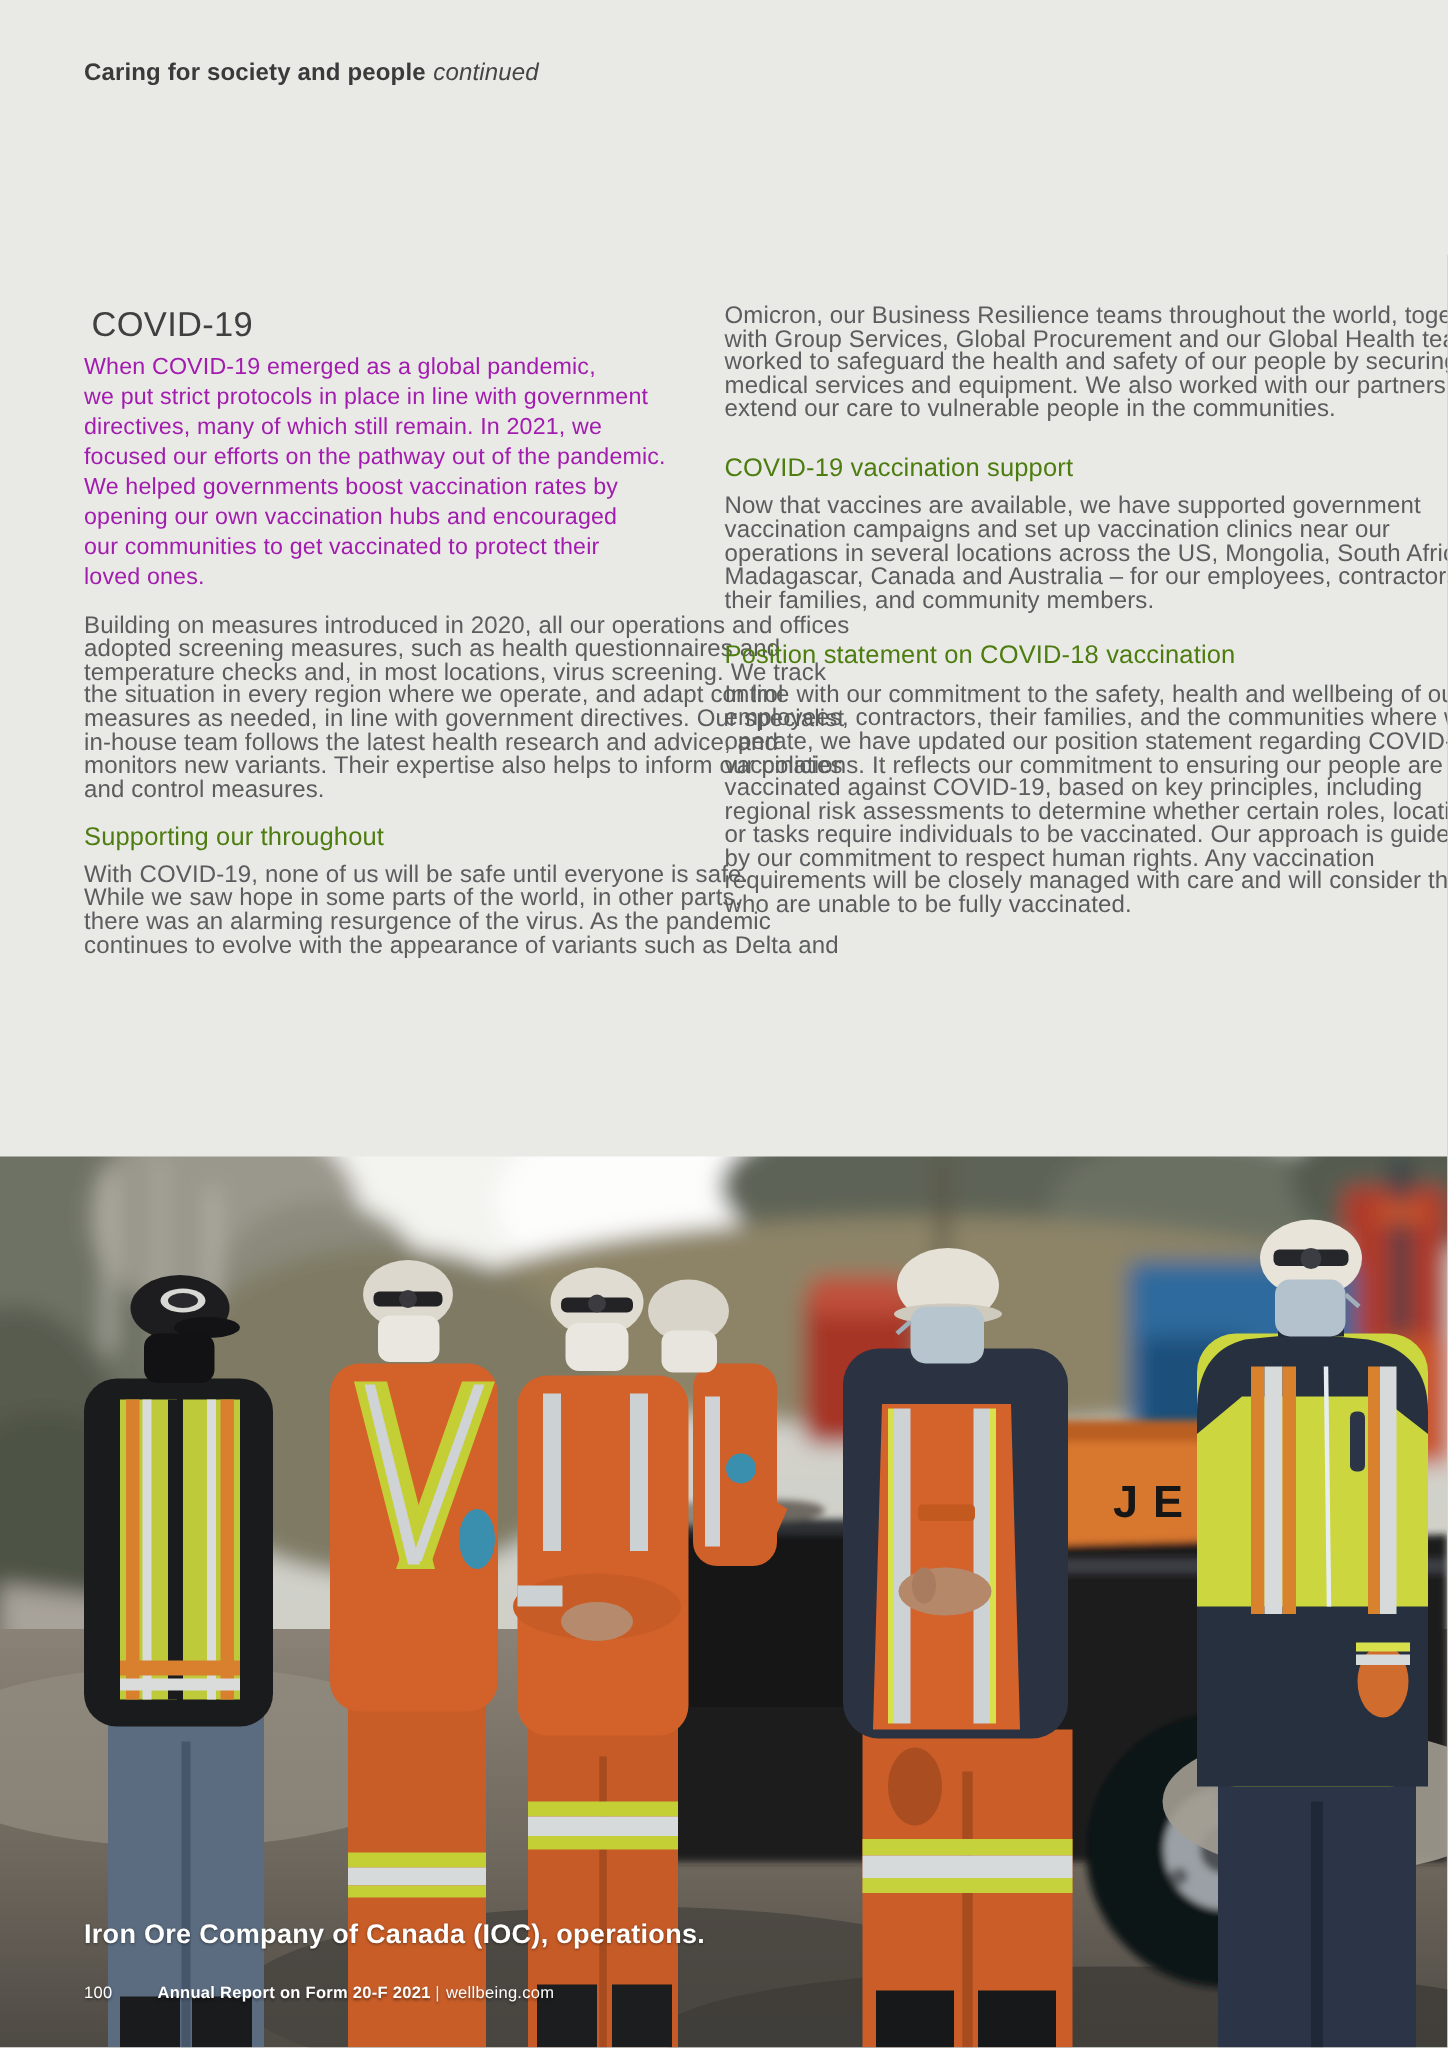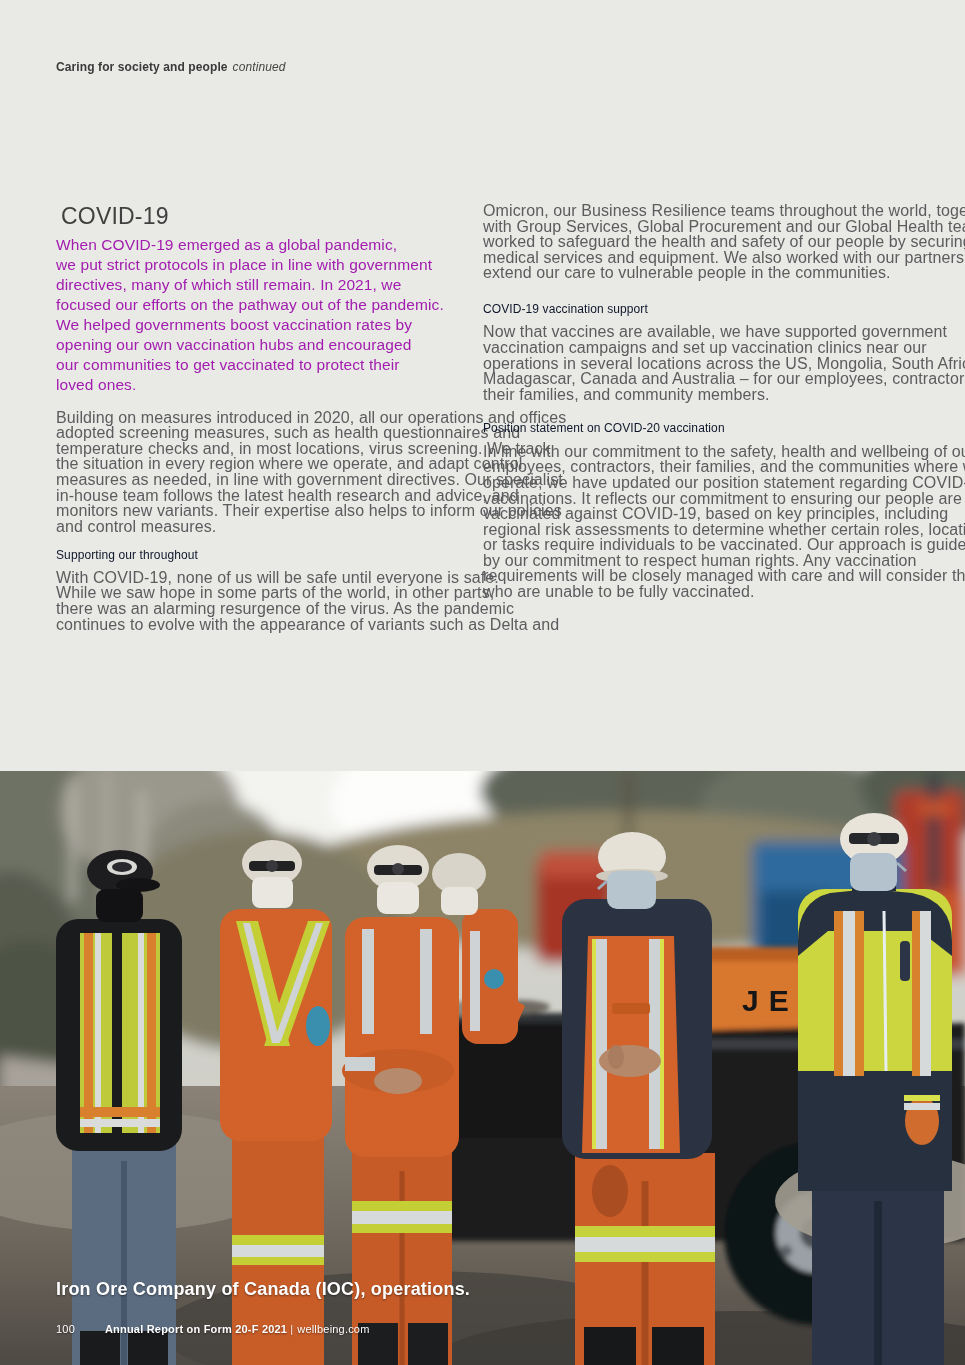--- a/index.html
+++ b/index.html
@@ -5,35 +5,35 @@
   html,body{margin:0;padding:0;background:#c9c9c9;}
   .page{
     position:relative;
     width:965px;height:1365px;
     background:#e9e9e6;
     font-family:"Liberation Sans", sans-serif;
     overflow:hidden;
   }
   .page-header{
     position:absolute;left:56px;top:40px;
-    font-size:12px;color:#3a3a3a;letter-spacing:.1px;margin-top:20px;
+    font-size:16px;color:#3a3a3a;letter-spacing:.1px;
   }
   .ph-title{font-weight:bold;}
   .ph-cont{font-style:italic;font-weight:normal;margin-left:5px;color:#454545;}
 
   .col{position:absolute;top:198px;width:410px;}
   .col-left{left:56px;}
   .col-right{left:483px;top:203px;width:402px;}
 
   h1.doc-h1{
     margin:5px;font-size:23px;font-weight:normal;color:#404040;
     letter-spacing:.2px;line-height:1.15;
   }
   h2.doc-h2{
-    margin:0;font-size:12px;font-weight:normal;color:#0f172a;
+    margin:0;font-size:17px;font-weight:normal;color:#4d7c0f;
     letter-spacing:.1px;line-height:1.2;
   }
   p{margin:0;white-space:pre;}
   .intro{
     margin-top:6px;
     font-size:15.5px;line-height:19.9px;color:#a21caf;letter-spacing:.1px;
   }
   .body{
     font-size:16px;line-height:15.6px;color:#5b5c5d;letter-spacing:.1px;
   }
@@ -105,21 +105,21 @@
 with Group Services, Global Procurement and our Global Health teams
 worked to safeguard the health and safety of our people by securing
 medical services and equipment. We also worked with our partners to
 extend our care to vulnerable people in the communities.</p>
     <h2 class="doc-h2 doc-h2a">COVID-19 vaccination support</h2>
     <p class="body p2">Now that vaccines are available, we have supported government
 vaccination campaigns and set up vaccination clinics near our
 operations in several locations across the US, Mongolia, South Africa,
 Madagascar, Canada and Australia – for our employees, contractors,
 their families, and community members.</p>
-    <h2 class="doc-h2 doc-h2b">Position statement on COVID-20 vaccination</h2>
+    <h2 class="doc-h2 doc-h2b">Position statement on COVID-18 vaccination</h2>
     <p class="body p3">In line with our commitment to the safety, health and wellbeing of our
 employees, contractors, their families, and the communities where we
 operate, we have updated our position statement regarding COVID-19
 vaccinations. It reflects our commitment to ensuring our people are
 vaccinated against COVID-19, based on key principles, including
 regional risk assessments to determine whether certain roles, locations
 or tasks require individuals to be vaccinated. Our approach is guided
 by our commitment to respect human rights. Any vaccination
 requirements will be closely managed with care and will consider those
 who are unable to be fully vaccinated.</p>

